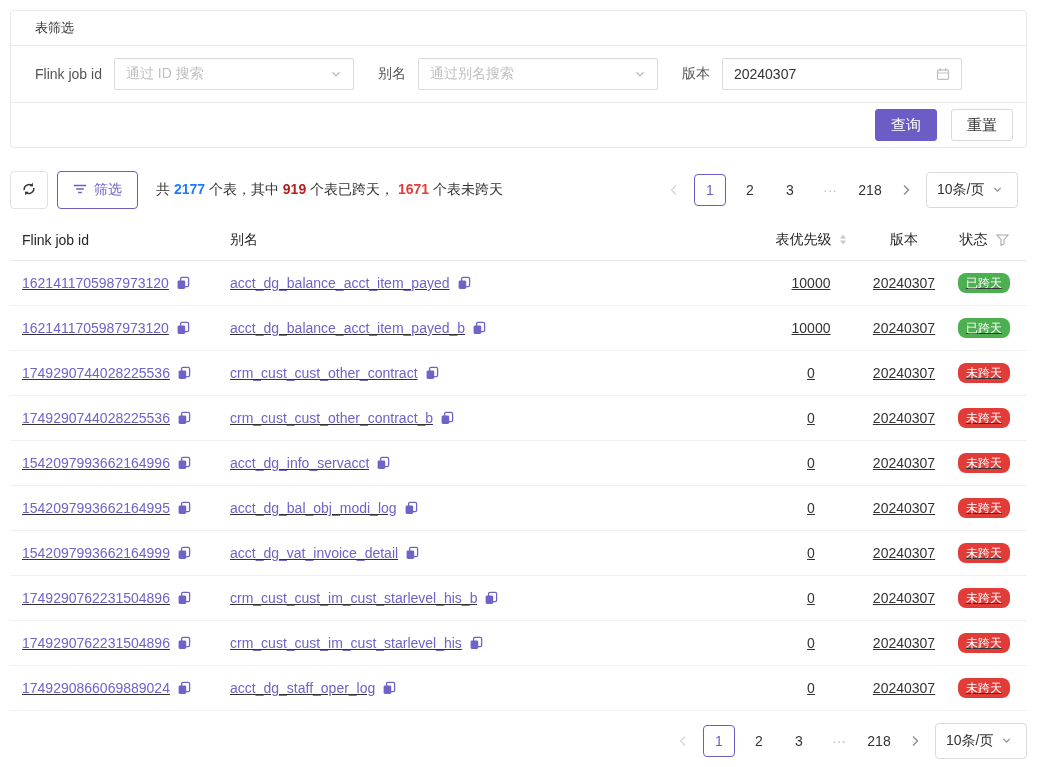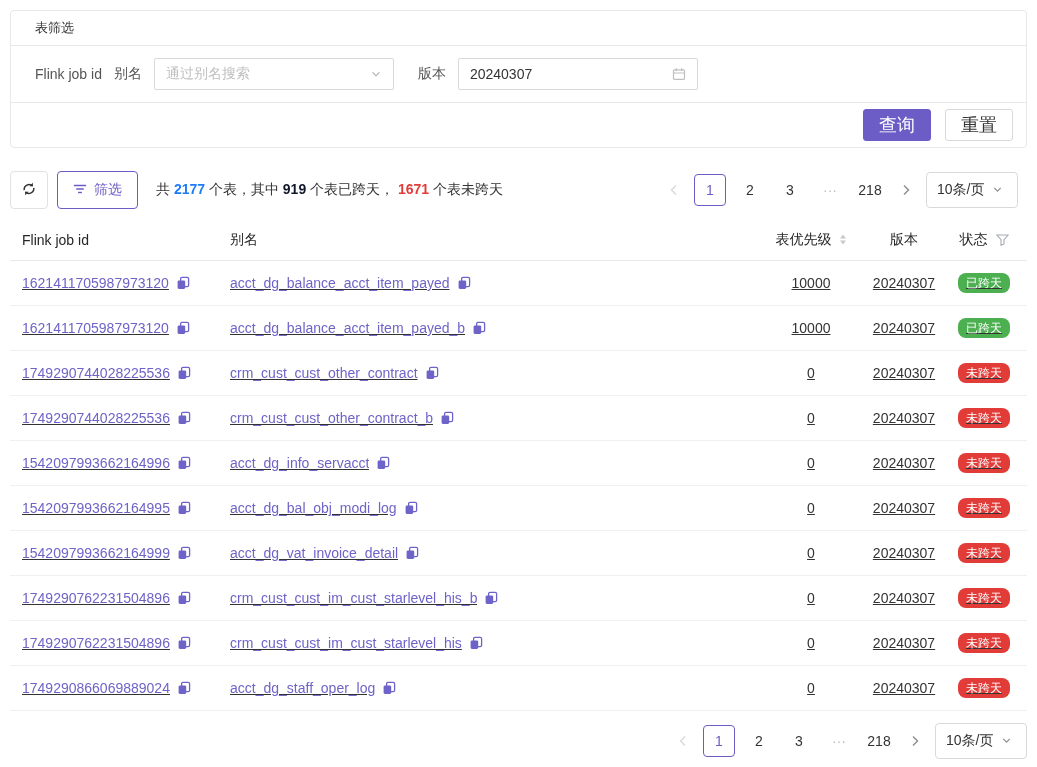--- a/index.html
+++ b/index.html
@@ -15,33 +15,33 @@
     border-bottom:1px solid #e8e8e8; }
   .f-label{ color:#555; margin-right:12px; white-space:nowrap; }
   .f-label + .selectbox{ margin-right:24px; }
   .selectbox{ width:240px; height:32px; border:1px solid #d9d9d9; border-radius:2px;
     display:flex; align-items:center; padding:0 11px; background:#fff; cursor:pointer; }
   .selectbox .ph{ color:#bfbfbf; flex:1; overflow:hidden; white-space:nowrap; }
   .selectbox .val{ color:#333; flex:1; }
   .card-footer{ height:44px; display:flex; align-items:center; justify-content:flex-end;
     gap:14px; padding:0 13px; }
   .btn{ height:32px; padding:0 15px; border-radius:3px; border:1px solid #d9d9d9;
-    background:#fff; color:#333; font-size:18px; display:flex; align-items:center; cursor:pointer; }
+    background:#fff; color:#333; font-size:15px; display:flex; align-items:center; cursor:pointer; }
   .btn-primary{ background:#6c5dc6; border-color:#6c5dc6; color:#fff; }
 
   
   .toolbar{ margin-top:23px; display:flex; align-items:center; padding:0 9px 0 0; }
   .icon-btn{ width:38px; height:38px; border:1px solid #e2e2e2; border-radius:4px;
     background:#fff; display:flex; align-items:center; justify-content:center; cursor:pointer; }
   .filter-btn{ height:38px; margin-left:9px; padding:0 15px; border:1px solid #6c5dc6;
     border-radius:4px; background:#fff; color:#6c5dc6; display:flex; align-items:center;
     gap:7px; font-size:14px; cursor:pointer; }
   .summary{ margin-left:18px; color:#333; font-size:14px; white-space:nowrap; }
   .summary b{ font-weight:700; }
-  .c-blue{ color:#1f7cf6; } .c-green{ color:#0f172a; } .c-red{ color:#e23c39; }
+  .c-blue{ color:#1f7cf6; } .c-green{ color:#b91c1c; } .c-red{ color:#e23c39; }
   .spacer{ flex:1; }
 
   
   .pager{ display:flex; align-items:center; gap:8px; }
   .pg-item{ min-width:32px; height:32px; display:flex; align-items:center; justify-content:center;
     border-radius:4px; color:#333; cursor:pointer; padding:0 4px; }
   .pg-item.active{ border:1px solid #6c5dc6; color:#6c5dc6; }
   .pg-item.ellipsis{ color:#bfbfbf; cursor:default; }
   .pg-arrow{ width:24px; height:32px; display:flex; align-items:center; justify-content:center; cursor:pointer; }
   .pg-size{ height:36px; min-width:92px; border:1px solid #d9d9d9; border-radius:4px;
@@ -68,20 +68,28 @@
 </head>
 <body>
 
 <div class="page">
 
   <div class="card">
     <div class="card-header">表筛选</div>
 
     <div class="filter-row">
       <span class="f-label">Flink job id</span>
+      <div class="selectbox">
+        <span class="ph">通过 ID 搜索</span>
+        <span class="copy-ic">
+          <svg width="12" height="12" viewBox="0 0 12 12">
+              <path d="M2.5 4.3 L6 7.8 L9.5 4.3" fill="none" stroke="#bfbfbf" stroke-width="1.3"></path>
+            </svg>
+        </span>
+      </div>
 
       <span class="f-label">别名</span>
       <div class="selectbox">
         <span class="ph">通过别名搜索</span>
         <span class="copy-ic">
           <svg width="12" height="12" viewBox="0 0 12 12">
               <path d="M2.5 4.3 L6 7.8 L9.5 4.3" fill="none" stroke="#bfbfbf" stroke-width="1.3"></path>
             </svg>
         </span>
       </div>

